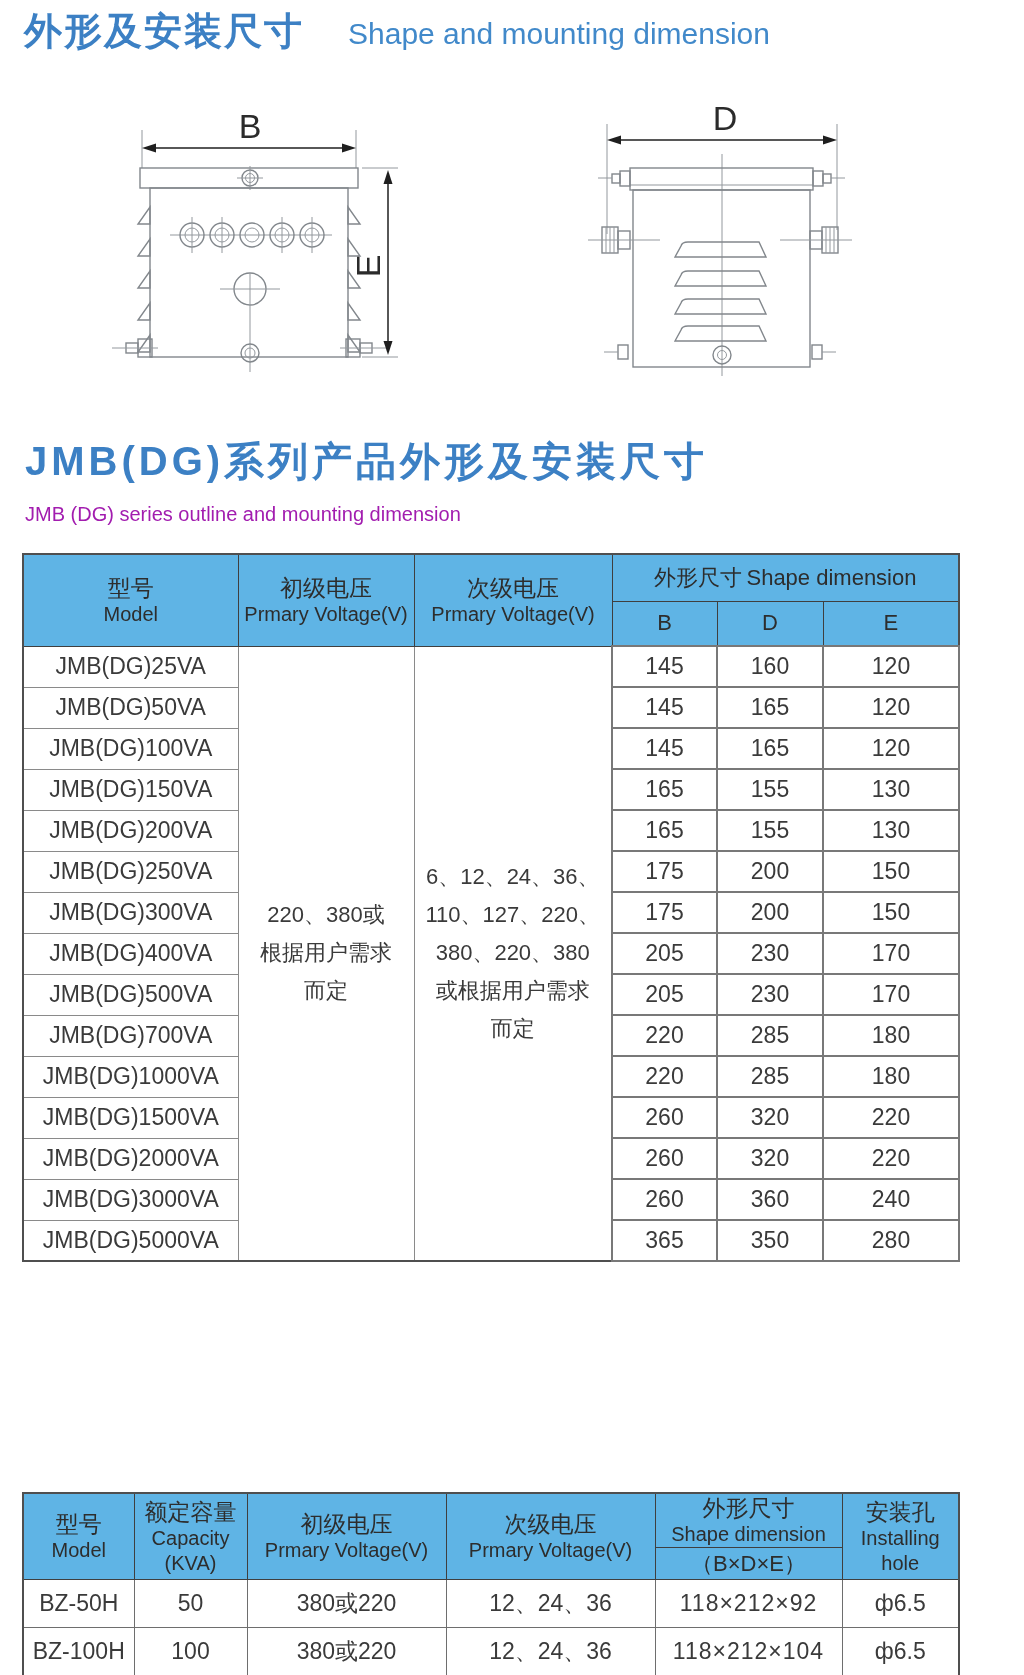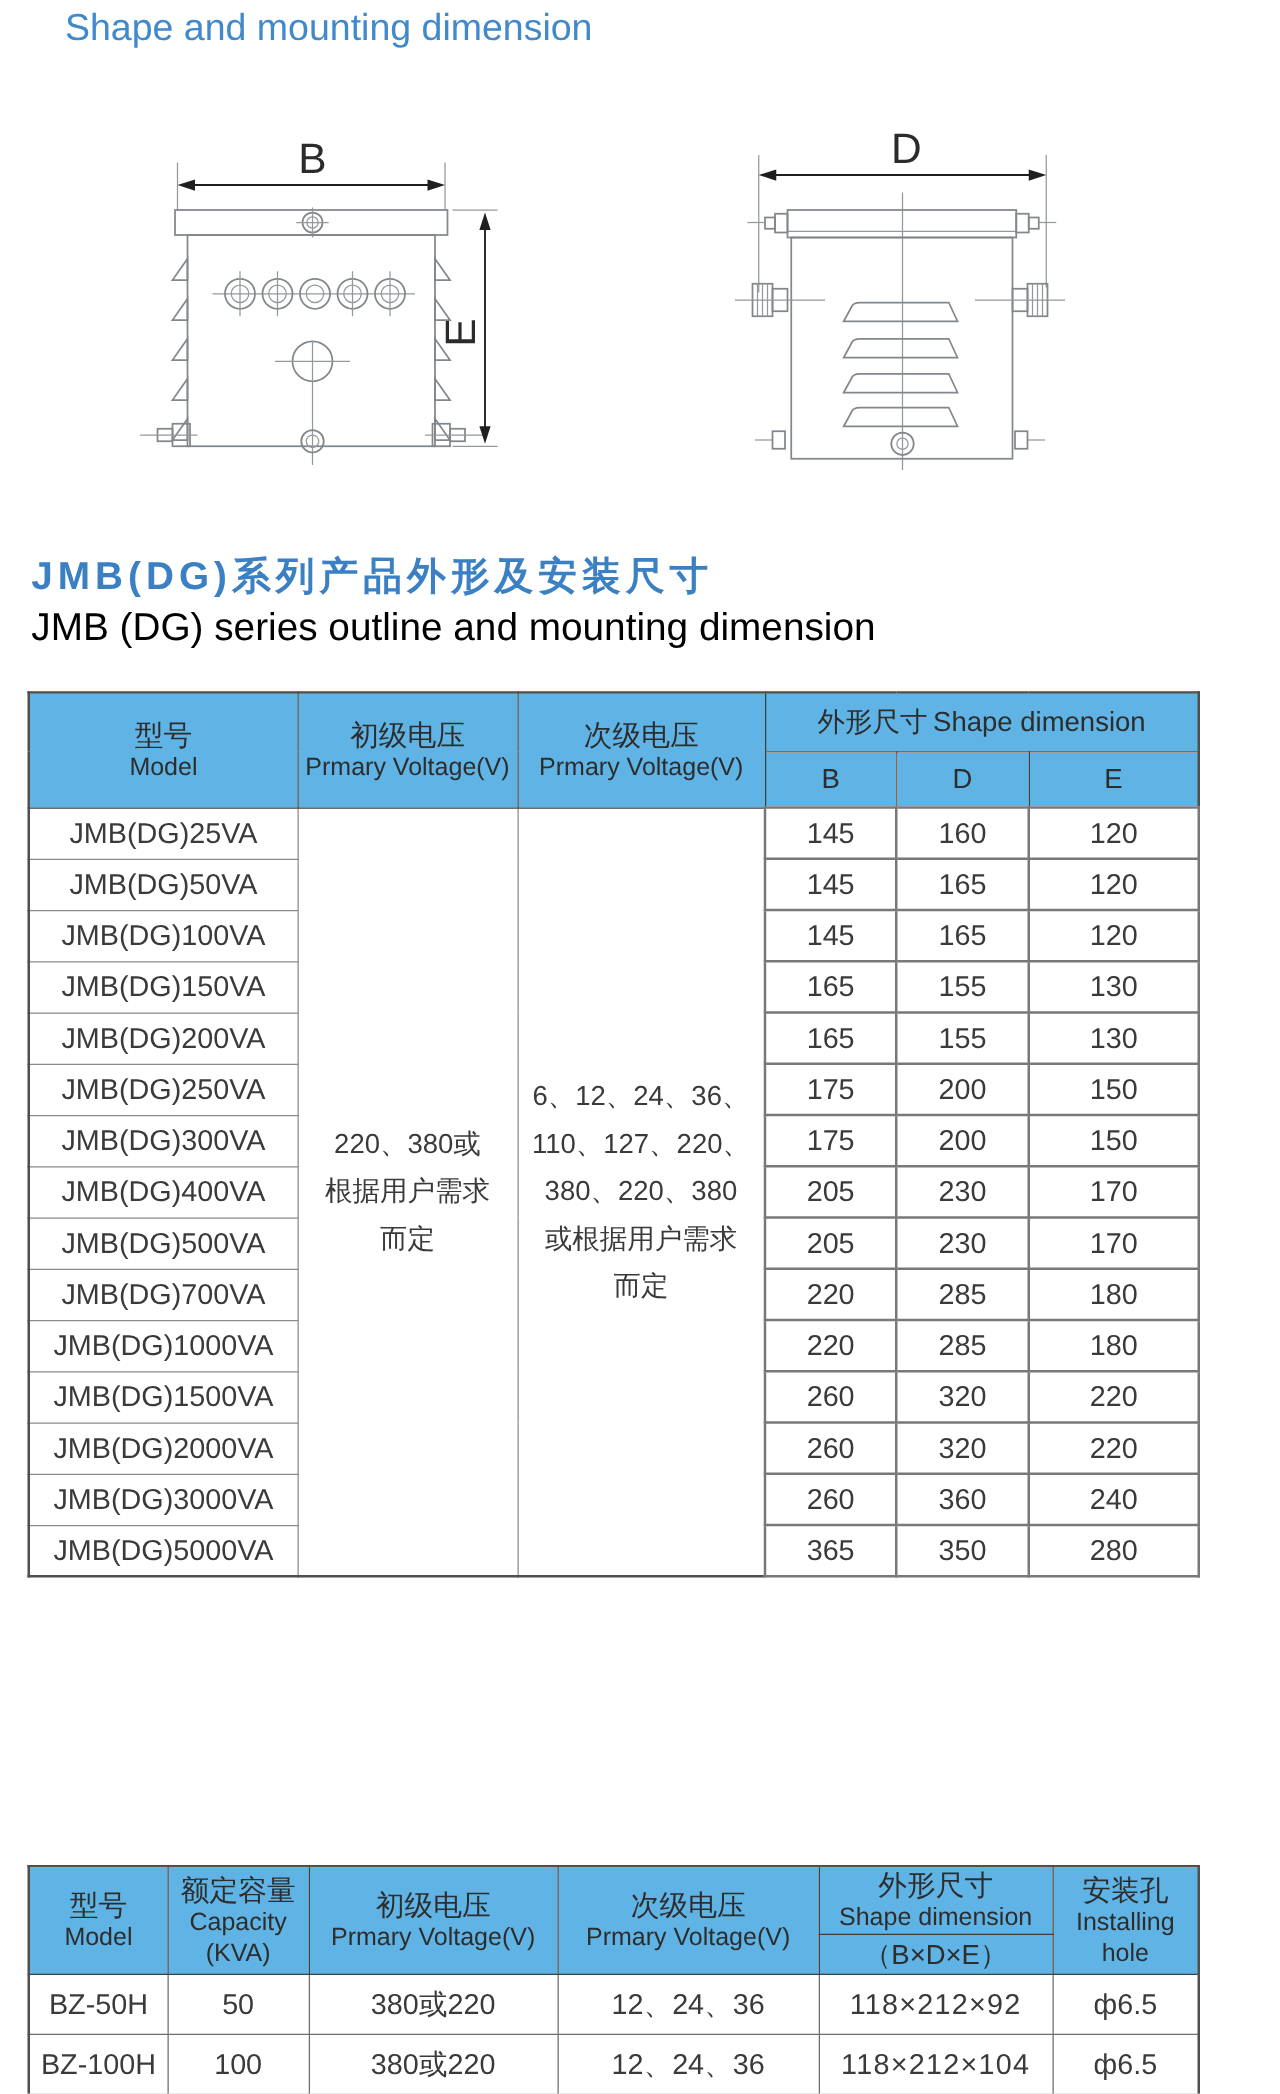--- a/index.html
+++ b/index.html
@@ -6,22 +6,22 @@
   html,body { background:#ffffff; }
   body { font-family:"Liberation Sans", sans-serif; }
   .page { position:relative; width:1024px; height:1675px; background:#fff; overflow:hidden; }
 
   
   .title { position:absolute; left:24px; top:6px; display:flex; align-items:baseline; gap:16px; white-space:nowrap; }
   .title .zh { font-size:38px; font-weight:bold; color:#3c80c4; letter-spacing:2px; }
   .title .en { font-size:30px; color:#4189ca; font-weight:500;margin-left:28px; }
 
   .section-head { position:absolute; left:25px; white-space:nowrap; }
-  .section-head .zh { font-size:31px; font-weight:bold; color:#3c80c4; letter-spacing:4px; line-height:46px; }
-  .section-head .en { font-size:31px; color:#000000; line-height:32px; margin-top:2px; }
+  .section-head .zh { font-size:40px; font-weight:bold; color:#3c80c4; letter-spacing:4px; line-height:46px; }
+  .section-head .en { font-size:20px; color:#a21caf; line-height:32px; margin-top:14px; }
   #jmb-head { top:438px; }
   #bz-head  { top:1354px; }
 
   
   .drawing { position:absolute; }
   #front-view { left:100px; top:84px; }
   #side-view  { left:540px; top:84px; }
   .outline { stroke:#82878c; stroke-width:1.4; fill:none; }
   .outline-thin { stroke:#93989d; stroke-width:1; fill:none; }
   .dimline { stroke:#1f1f1f; stroke-width:1.5; fill:none; }
@@ -47,20 +47,21 @@
   .hdr-r1 { height:38px; } .hdr-r2 { height:32px; }
   #jmb-table .hdr-r1 { height:47px; } #jmb-table .hdr-r2 { height:45px; }
   .shape-val { letter-spacing:1px;margin-left:23px; }
 </style>
 </head>
 <body>
 
 <div class="page">
 
   <div class="title">
+    <span class="zh">外形及安装尺寸</span>
     <span class="en">Shape and mounting dimension</span>
   </div>
 
   <svg id="front-view" class="drawing" width="350" height="292" viewBox="0 0 350 292">
 
     <line class="outline-thin" x1="42" y1="46" x2="42" y2="84"></line>
     <line class="outline-thin" x1="256" y1="46" x2="256" y2="84"></line>
     <line class="dimline" x1="52" y1="64" x2="246" y2="64"></line>
     <polygon class="dimhead" points="42,64 56,59.5 56,68.5"></polygon>
     <polygon class="dimhead" points="256,64 242,59.5 242,68.5"></polygon>

